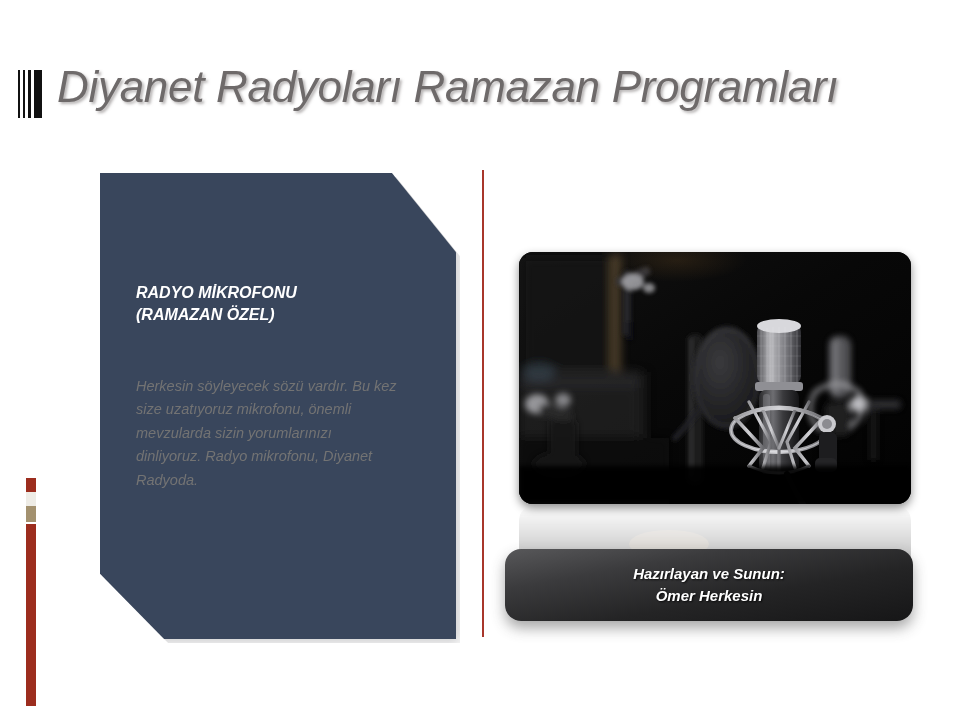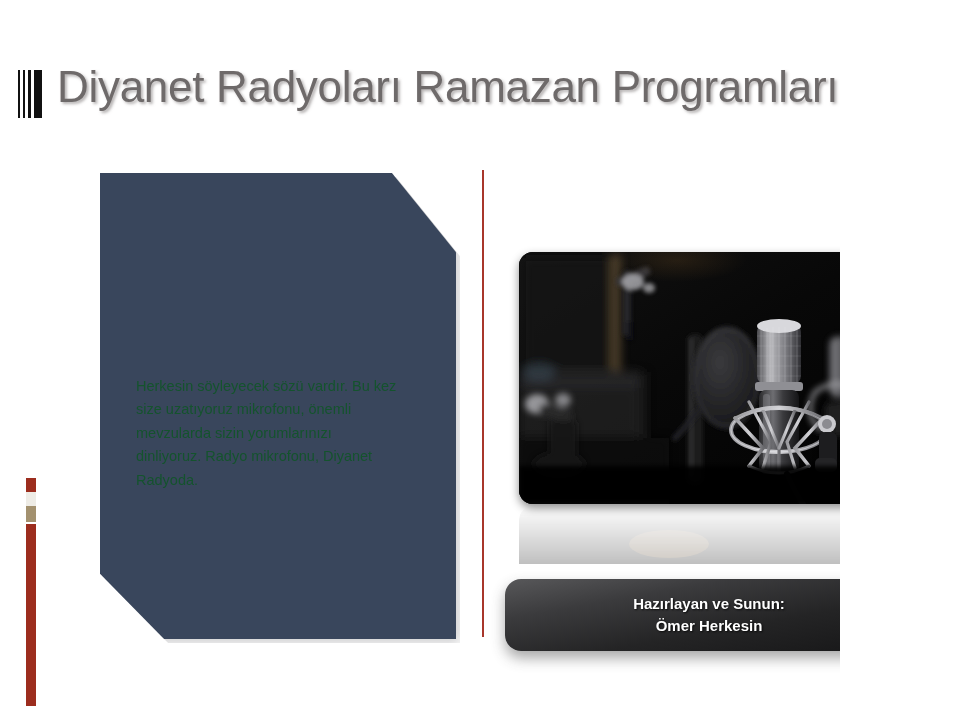--- a/index.html
+++ b/index.html
@@ -11,24 +11,25 @@
     width: 960px;
     height: 720px;
     overflow: hidden;
     font-family: "Liberation Sans", sans-serif;
     position: relative;
   }
 
   #slide {
     position: absolute;
     left: 0; top: 0;
-    width: 840px;
+    width: 960px;
     height: 720px;
     background: #ffffff;
     overflow: hidden;
+    font-style: italic;
   }
 
   
   #title-decoration {
     position: absolute;
     left: 18px;
     top: 70px;
     width: 28px;
     height: 48px;
     display: flex;
@@ -103,21 +104,21 @@
     font-weight: bold;
     line-height: 1.35;
   }
   #panel-heading .line2 { display: block; }
 
   #panel-body {
     position: absolute;
     left: 136px;
     top: 375px;
     width: 262px;
-    color: #14532d;
+    color: #737373;
     font-size: 14.5px;
     font-weight: normal;
     line-height: 1.62;
   }
 
   
   #vertical-divider {
     position: absolute;
     left: 482px;
     top: 170px;
@@ -152,21 +153,21 @@
     -webkit-mask-image: linear-gradient(to bottom, rgba(0,0,0,0.85), rgba(0,0,0,0));
     mask-image: linear-gradient(to bottom, rgba(0,0,0,0.85), rgba(0,0,0,0));
     transform: scaleY(-1);
   }
   #photo-reflection svg { display: block; width: 392px; height: 252px; }
 
   
   #caption-box {
     position: absolute;
     left: 505px;
-    top: 579px;
+    top: 549px;
     width: 408px;
     height: 72px;
     border-radius: 16px;
     background: linear-gradient(170deg, #58585a 0%, #3b3b3d 28%, #242425 62%, #161617 100%);
     box-shadow: 0 7px 14px rgba(60,60,60,0.45);
     display: flex;
     align-items: center;
     justify-content: center;
   }
   #caption-text {
@@ -197,20 +198,24 @@
     <div class="seg seg-red-top"></div>
     <div class="seg seg-white"></div>
     <div class="seg seg-tan"></div>
     <div class="seg seg-gap"></div>
     <div class="seg seg-red-long"></div>
   </div>
 
   <div id="content-panel-shadow"></div>
   <div id="content-panel"></div>
 
+  <div id="panel-heading">
+    <span>RADYO MİKROFONU</span>
+    <span class="line2">(RAMAZAN ÖZEL)</span>
+  </div>
 
   <div id="panel-body">Herkesin söyleyecek sözü vardır. Bu kez size uzatıyoruz mikrofonu, önemli mevzularda sizin yorumlarınızı dinliyoruz. Radyo mikrofonu, Diyanet Radyoda.</div>
 
   <div id="vertical-divider"></div>
 
   <div id="photo-frame">
     <svg viewBox="0 0 392 252" preserveAspectRatio="xMidYMid slice">
       <defs>
         <linearGradient id="bgGrad" x1="0" y1="0" x2="1" y2="1">
           <stop offset="0%" stop-color="#111111"></stop>

